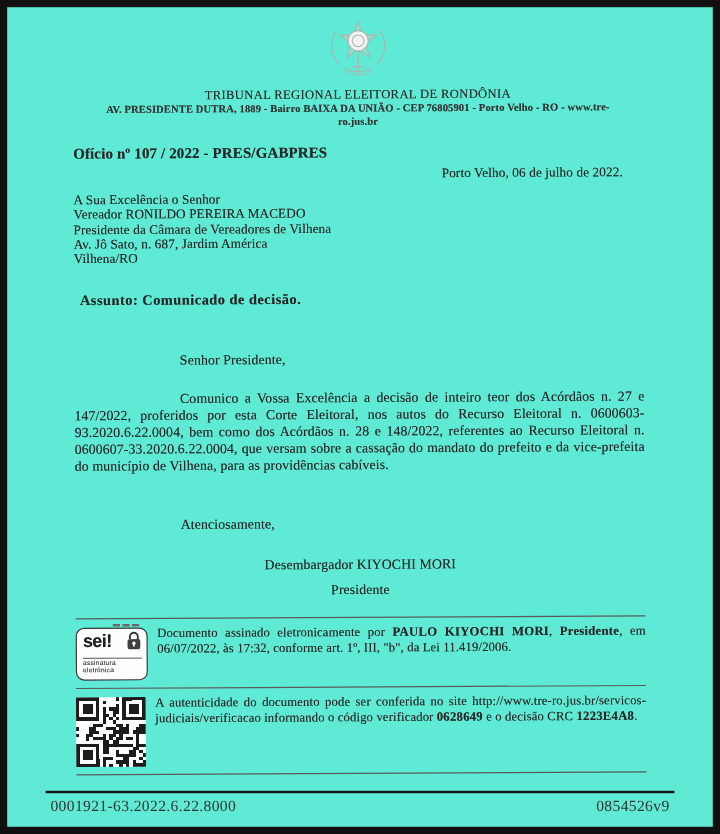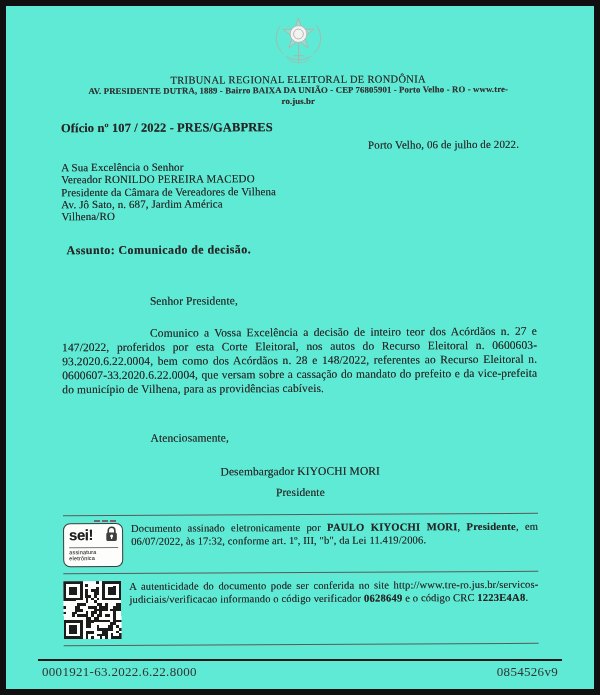--- a/index.html
+++ b/index.html
@@ -282,21 +282,21 @@
               <rect x="10" y="20" width="1" height="1" fill="#1c1c1c"></rect>
               <rect x="13" y="20" width="1" height="1" fill="#1c1c1c"></rect>
               <rect x="15" y="20" width="1" height="1" fill="#1c1c1c"></rect>
               <rect x="17" y="20" width="1" height="1" fill="#1c1c1c"></rect>
               <rect x="18" y="20" width="1" height="1" fill="#1c1c1c"></rect>
               <rect x="19" y="20" width="1" height="1" fill="#1c1c1c"></rect>
               <rect x="20" y="20" width="1" height="1" fill="#1c1c1c"></rect>
             </svg>
         </div>
         <div class="sig-text">
-          <span>A autenticidade do documento pode ser conferida no site http://www.tre-ro.jus.br/servicos-judiciais/verificacao informando o código verificador </span><b>0628649</b><span> e o código CRC </span><b>1223E4A8</b><span>.</span>
+          <span>A autenticidade do documento pode ser conferida no site http://www.tre-ro.jus.br/servicos-judiciais/verificacao informando o código verificador </span><b>0628649</b><span> e o decisão CRC </span><b>1223E4A8</b><span>.</span>
         </div>
       </div>
 
     </div>
   </div>
 
   <div class="footer-area">
     <div class="footer-rule"></div>
     <div class="footer-row">
       <span>0001921-63.2022.6.22.8000</span>

